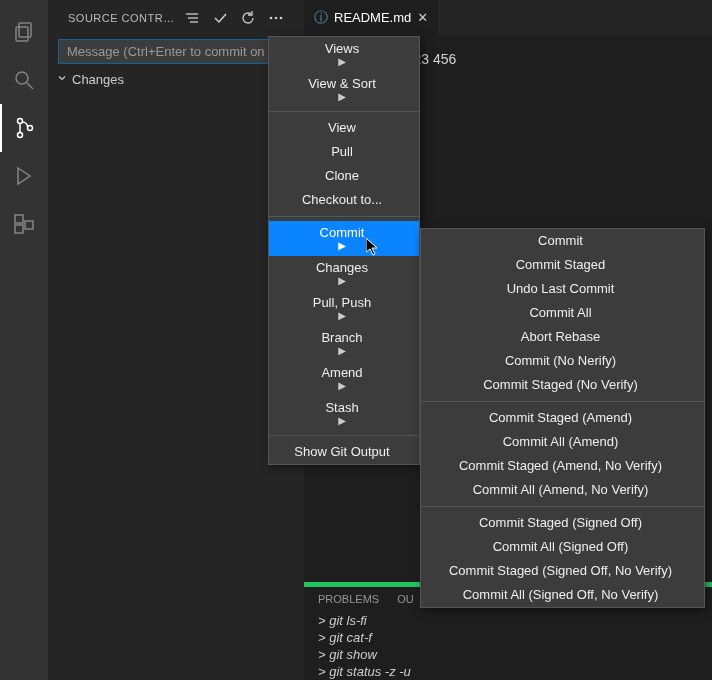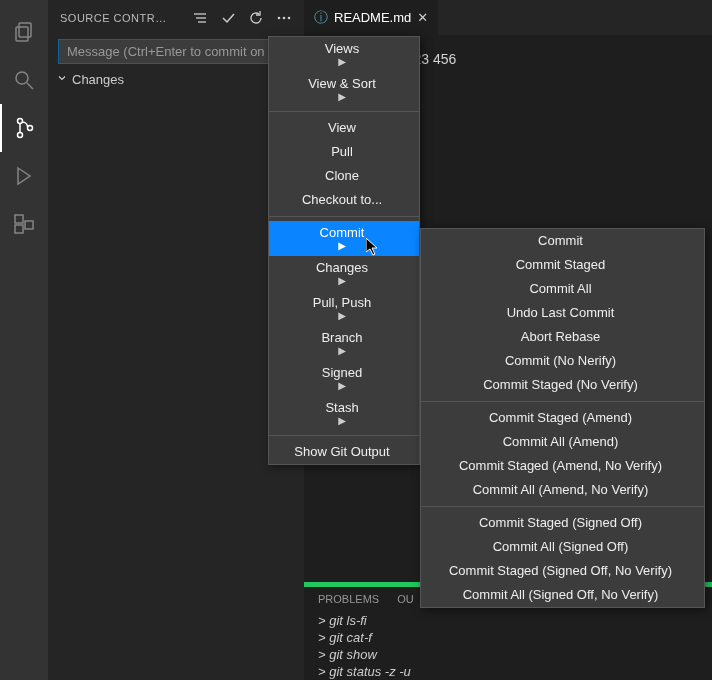--- a/index.html
+++ b/index.html
@@ -4,21 +4,21 @@
   <style>
     * { margin: 0; padding: 0; box-sizing: border-box; font-family: "Segoe UI", Arial, sans-serif; }
     body { background: #1e1e1e; color: #cccccc; width: 712px; height: 680px; overflow: hidden; position: relative; }
 
     .activity-bar { position: absolute; left: 0; top: 0; width: 48px; height: 100%; background: #333333; display: flex; flex-direction: column; align-items: center; padding-top: 8px; }
     .activity-item { width: 48px; height: 48px; display: flex; justify-content: center; align-items: center; cursor: pointer; color: #858585; }
     .activity-item.active { color: #ffffff; border-left: 2px solid #ffffff; }
     .activity-item svg { width: 24px; height: 24px; }
 
     .sidebar { position: absolute; left: 48px; top: 0; width: 256px; height: 100%; background: #252526; }
-    .sidebar-header { display: flex; align-items: center; padding: 8px 12px; height: 35px; }
+    .sidebar-header { display: flex; align-items: center; padding: 8px 20px; height: 35px; }
     .sidebar-title { font-size: 11px; color: #bbbbbb; letter-spacing: 0.5px; flex: 1; overflow: hidden; text-overflow: ellipsis; white-space: nowrap; }
     .sidebar-actions { display: flex; gap: 12px; }
     .sidebar-action-icon { color: #cccccc; cursor: pointer; width: 16px; height: 16px; display: flex; align-items: center; justify-content: center; }
 
     .commit-message-box { margin: 4px 10px 6px 10px; }
     .commit-input { width: 100%; background: #3c3c3c; border: 1px solid #0e639c; color: #cccccc; padding: 4px 8px; font-size: 13px; outline: none; }
     .commit-input::placeholder { color: #989898; }
 
     .changes-header { display: flex; align-items: center; padding: 2px 8px; font-size: 13px; color: #cccccc; cursor: pointer; }
     .chevron { margin-right: 4px; }
@@ -192,38 +192,38 @@
     </div>
     <div class="menu-item">
       <span>Pull, Push</span>
       <span class="submenu-arrow">▶</span>
     </div>
     <div class="menu-item">
       <span>Branch</span>
       <span class="submenu-arrow">▶</span>
     </div>
     <div class="menu-item">
-      <span>Signed</span>
+      <span>Amend</span>
       <span class="submenu-arrow">▶</span>
     </div>
     <div class="menu-item">
       <span>Stash</span>
       <span class="submenu-arrow">▶</span>
     </div>
     <div class="menu-sep"></div>
     <div class="menu-item">
       <span>Show Git Output</span>
     </div>
   </div>
 
 <div class="context-menu menu2" id="menu2">
     <div class="menu-item">Commit</div>
     <div class="menu-item">Commit Staged</div>
+    <div class="menu-item">Undo Last Commit</div>
     <div class="menu-item">Commit All</div>
-    <div class="menu-item">Undo Last Commit</div>
     <div class="menu-item">Abort Rebase</div>
     <div class="menu-item">Commit (No Nerify)</div>
     <div class="menu-item">Commit Staged (No Verify)</div>
     <div class="menu-sep"></div>
     <div class="menu-item">Commit Staged (Amend)</div>
     <div class="menu-item">Commit All (Amend)</div>
     <div class="menu-item">Commit Staged (Amend, No Verify)</div>
     <div class="menu-item">Commit All (Amend, No Verify)</div>
     <div class="menu-sep"></div>
     <div class="menu-item">Commit Staged (Signed Off)</div>

